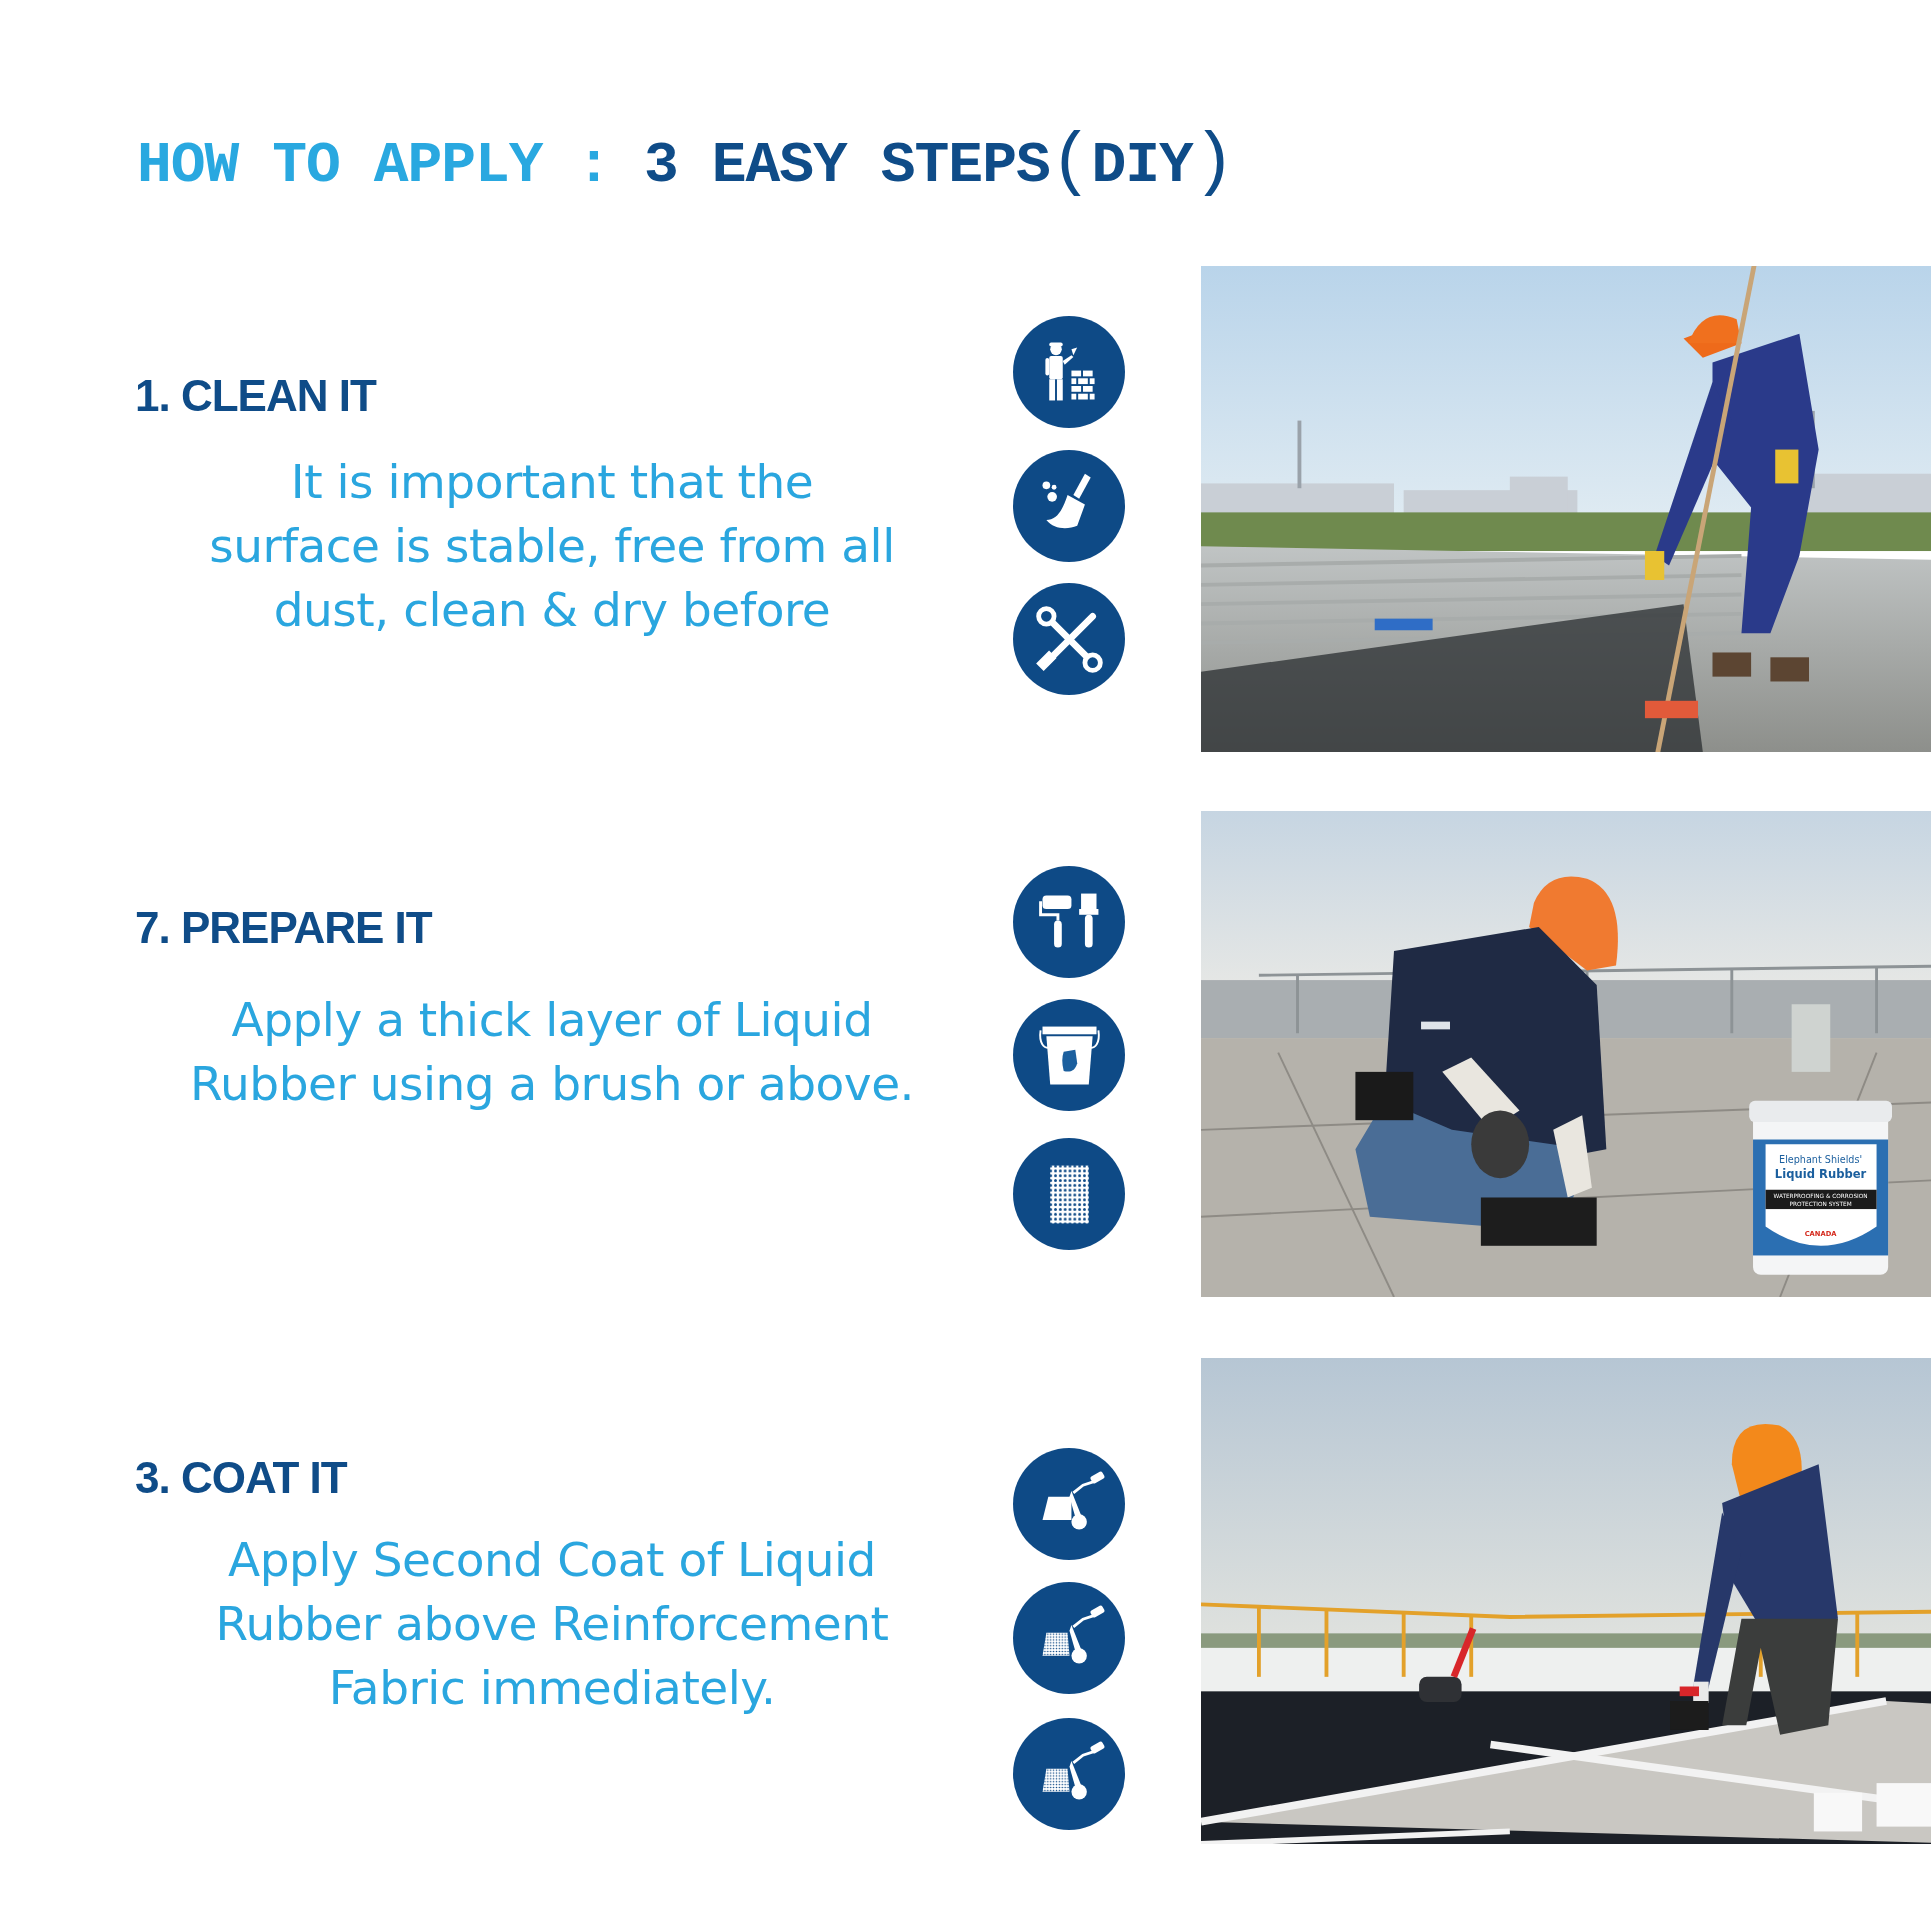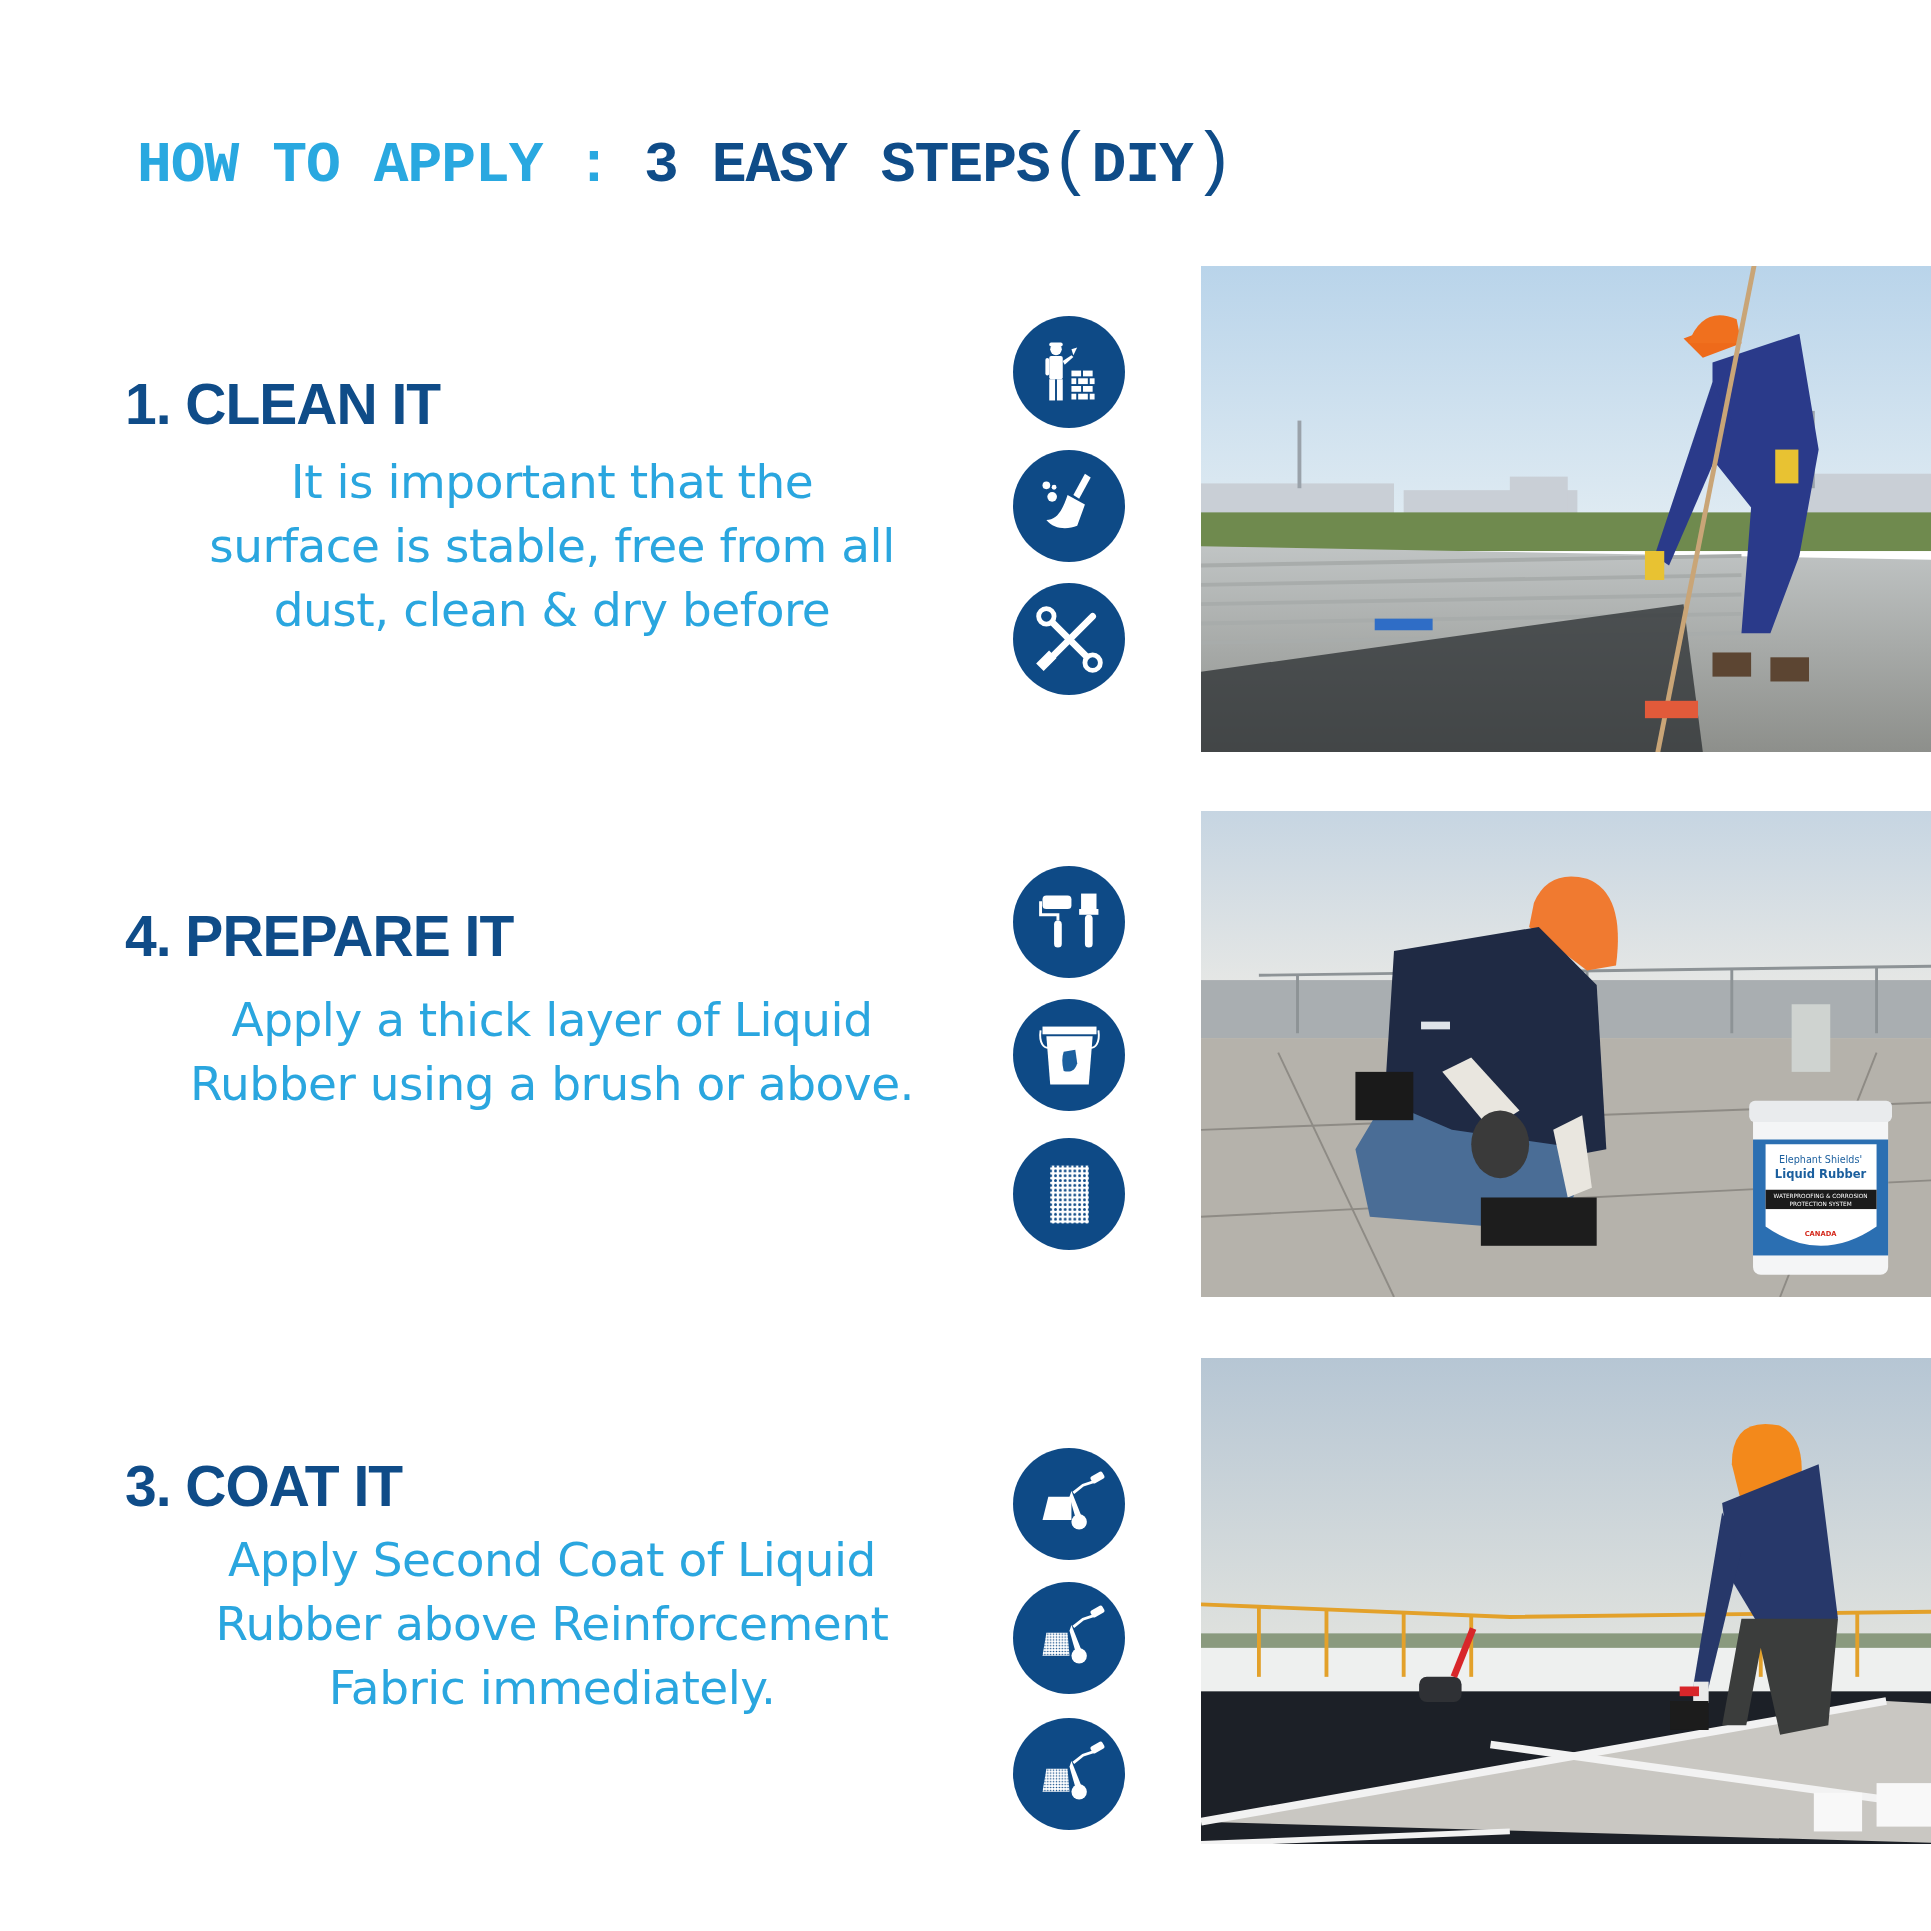--- a/index.html
+++ b/index.html
@@ -1,42 +1,42 @@
 <!DOCTYPE html>
 <html><head>
 <meta charset="utf-8">
 <style>
   html,body{margin:0;padding:0;background:#ffffff;}
   body{width:1931px;height:1931px;position:relative;overflow:hidden;font-family:"Liberation Sans","DejaVu Sans",sans-serif;}
   .title{position:absolute;left:137px;top:124px;font-size:58px;font-weight:700;letter-spacing:-1px;white-space:nowrap;line-height:77px;font-family:Liberation Mono, monospace;}
   .title .t1{color:#29a8e0;}
   .title .t2{color:#0f4c88;}
   .title .paren{font-weight:400;font-size:71px;color:#0f4c88;}
-  .step-h{position:absolute;left:125px;font-size:57px;font-weight:700;color:#0f4c88;letter-spacing:-1px;white-space:nowrap;}
+  .step-h{position:absolute;left:135px;font-size:44px;font-weight:700;color:#0f4c88;letter-spacing:-1px;white-space:nowrap;}
   .step-p{position:absolute;left:137px;font-size:47px;color:#2aa6df;line-height:64px;width:830px;font-family:"DejaVu Sans",sans-serif;font-weight:400;letter-spacing:-0.5px;text-align:center;}
   .icon{position:absolute;width:112px;height:112px;border-radius:50%;background:#0e4a86;display:flex;align-items:center;justify-content:center;}
   .icon svg{width:81px;height:81px;}
   .photo{position:absolute;left:1157px;width:774px;height:486px;overflow:hidden;padding-left:44px;}
   .photo svg{width:100%;height:100%;display:block;}
 </style>
 </head>
 <body>
 
 <div class="title">
   <span class="t1">HOW TO APPLY : </span><span class="t2">3 EASY STEPS</span><span class="paren">(</span><span class="t2">DIY</span><span class="paren">)</span>
 </div>
 
 <div class="step-h" style="top:371px">1. CLEAN IT</div>
 <div class="step-p" style="top:450px">
   <div>It is important that the</div>
   <div>surface is stable, free from all</div>
   <div>dust, clean &amp; dry before</div>
 </div>
 
-<div class="step-h" style="top:903px">4. PREPARE IT</div>
+<div class="step-h" style="top:903px">7. PREPARE IT</div>
 <div class="step-p" style="top:988px">
   <div>Apply a thick layer of Liquid</div>
   <div>Rubber using a brush or above.</div>
 </div>
 
 <div class="step-h" style="top:1453px">3. COAT IT</div>
 <div class="step-p" style="top:1528px">
   <div>Apply Second Coat of Liquid</div>
   <div>Rubber above Reinforcement</div>
   <div>Fabric immediately.</div>

